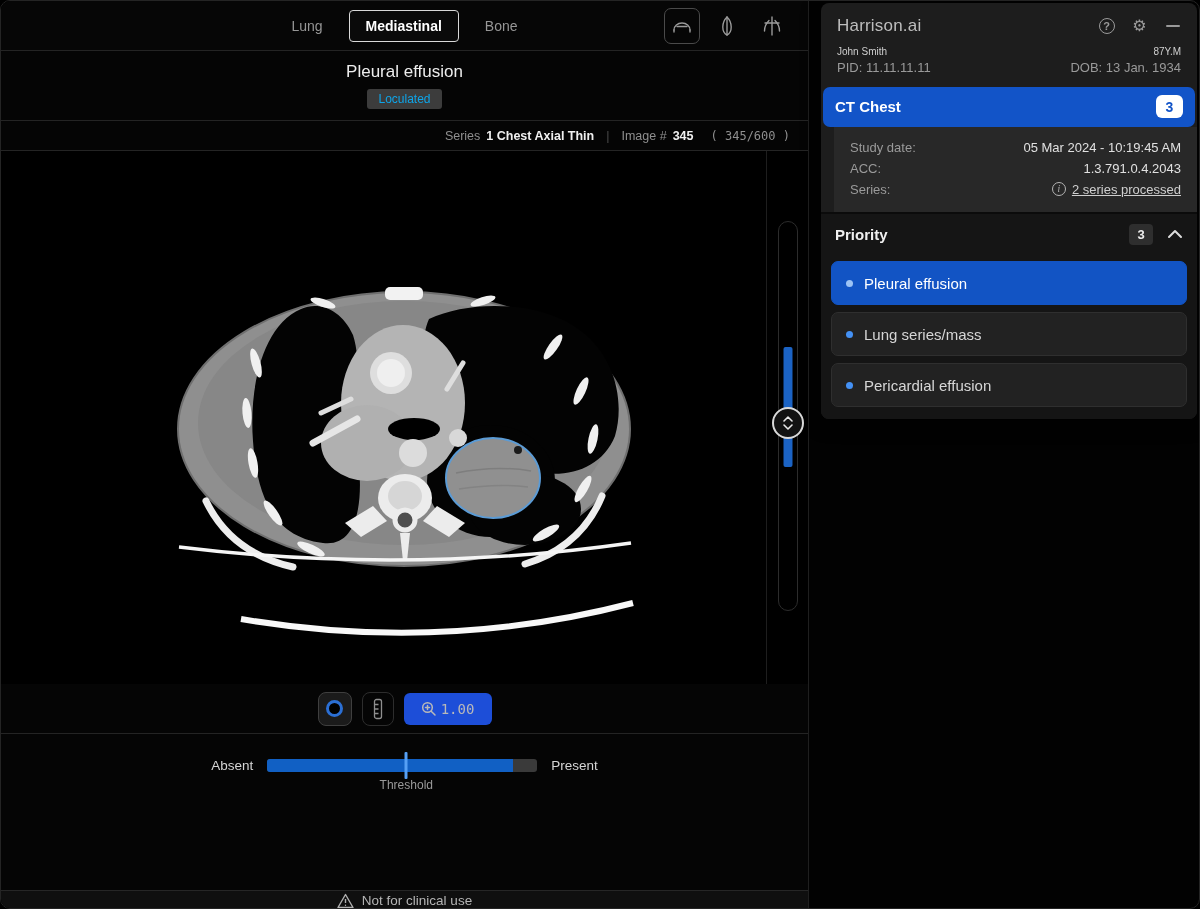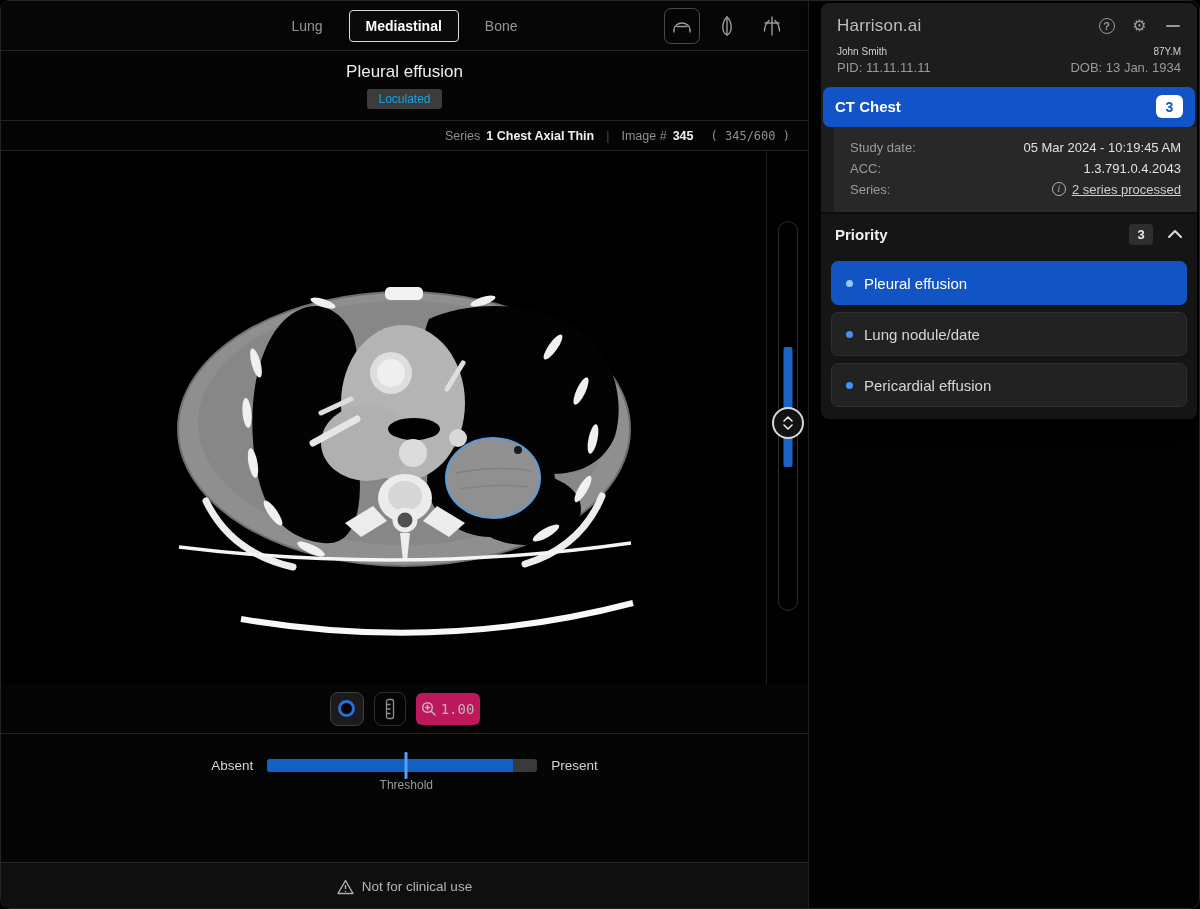--- a/index.html
+++ b/index.html
@@ -44,34 +44,34 @@
   .scroll-handle { position:absolute; left:-7px; top:185px; width:32px; height:32px; border-radius:50%;
     background:#121212; border:2px solid #d9d9d9; display:flex; align-items:center; justify-content:center; cursor:grab; }
   .scroll-handle svg { stroke:#e8e8e8; fill:none; stroke-width:1.6; stroke-linecap:round; stroke-linejoin:round; }
 
   .toolbar-row { height:50px; flex:0 0 auto; border-bottom:1px solid #242424;
     display:flex; align-items:center; justify-content:center; gap:10px; background:#050505; }
   .tool-btn { height:34px; border-radius:8px; display:flex; align-items:center; justify-content:center; cursor:pointer; }
   .tool-btn.circle-tool { width:34px; background:#1b1b1b; border:1px solid #3f3f3f; }
   .ring { width:17px; height:17px; border-radius:50%; border:3px solid #2b6fd4; background:#000; }
   .tool-btn.ruler-tool { width:32px; border:1px solid #2d2d2d; background:transparent; }
-  .tool-btn.zoom-tool { width:64px; height:32px; background:#be185d; border-radius:6px; gap:4px; }
+  .tool-btn.zoom-tool { width:88px; height:32px; background:#1d4ed8; border-radius:6px; gap:4px; }
   .zoom-val { color:#b9b9b9; font-size:14px; font-family:"DejaVu Sans Mono", monospace; }
 
   .threshold-row { height:75px; flex:0 0 auto; position:relative; }
   .th-line { position:absolute; left:0; right:0; top:24px; display:flex; align-items:center; justify-content:center; gap:14px; }
   .th-label { color:#d5d5d5; font-size:13.5px; }
   .th-track { position:relative; width:270px; height:13px; background:#3a3a3a; border-radius:3px; }
   .th-fill { position:absolute; left:0; top:0; height:100%; background:#1160c4; border-radius:3px 0 0 3px; }
   .th-marker { position:absolute; top:-7px; width:3px; height:27px; background:#56a0f5; border-radius:1px; transform:translateX(-50%); cursor:pointer; }
   .th-caption { position:absolute; top:26px; left:50%; transform:translateX(-50%); white-space:nowrap;
     color:#9a9a9a; font-size:12px; }
   .spacer { flex:1 1 auto; }
 
-  .footer { height:48px; flex:0 0 auto; background:#0f0f0f; border-top:1px solid #262626;
+  .footer { height:20px; flex:0 0 auto; background:#0f0f0f; border-top:1px solid #262626;
     display:flex; align-items:center; justify-content:center; gap:8px; }
   .footer span { color:#b5b5b5; font-size:13.5px; }
   .footer svg { stroke:#b0b0b0; fill:none; stroke-width:1.4; stroke-linejoin:round; }
 
   
   .sidebar { position:absolute; top:2px; right:2px; width:376px; height:416px;
     background:#1d1d1d; border-radius:8px; box-shadow:0 4px 18px rgba(0,0,0,.8); overflow:hidden;
     display:flex; flex-direction:column; }
   .sb-header { display:flex; align-items:center; justify-content:space-between; padding:13px 16px 4px 16px; }
   .sb-logo { color:#bdbdbd; font-size:17px; letter-spacing:.2px; }
@@ -350,21 +350,21 @@
       </svg>
     </div>
 
     <div class="prio-list">
       <div class="prio-item selected">
         <span class="dot"></span>
         <span class="prio-item-label">Pleural effusion</span>
       </div>
       <div class="prio-item">
         <span class="dot"></span>
-        <span class="prio-item-label">Lung nodule/date</span>
+        <span class="prio-item-label">Lung series/mass</span>
       </div>
       <div class="prio-item">
         <span class="dot"></span>
         <span class="prio-item-label">Pericardial effusion</span>
       </div>
     </div>
   </div>
 </div>
 
 </body></html>

